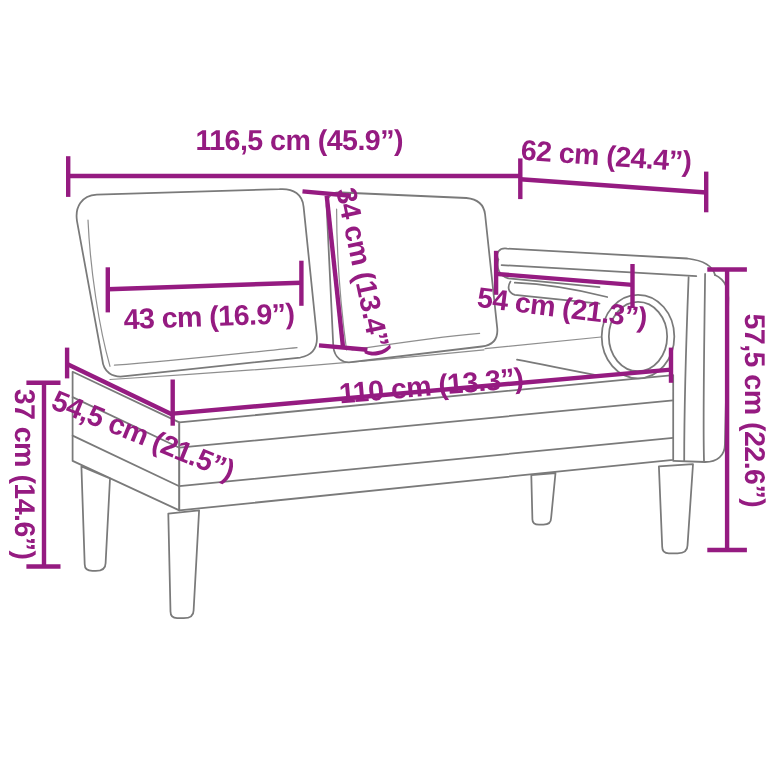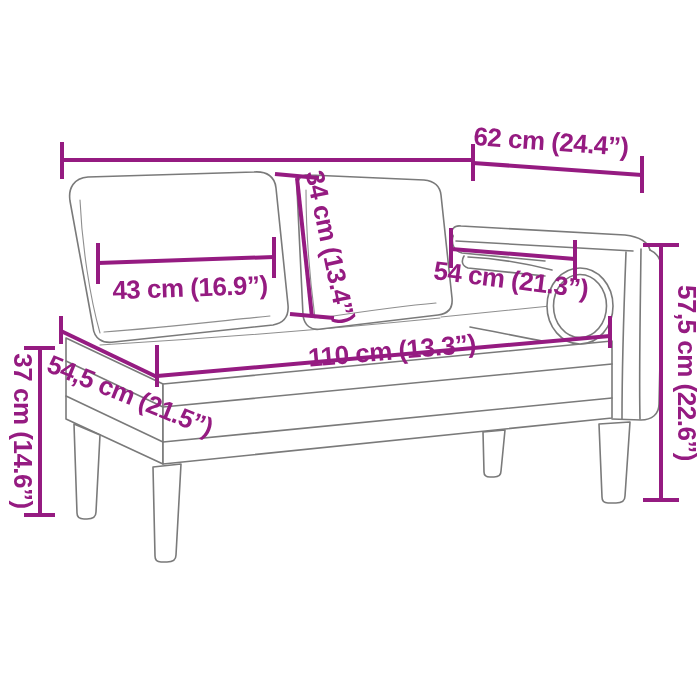--- a/index.html
+++ b/index.html
@@ -125,20 +125,21 @@
       </g>
 
       <g>
         <path class="dim" d="M 40,348 L 40,515"></path>
         <path class="dim" d="M 24,348 L 55,348"></path>
         <path class="dim" d="M 24,515 L 55,515"></path>
       </g>
     </g>
   </svg>
 
+  <div class="dim-label" style="left:272px;top:128px;transform:translate(-50%,-50%);">116,5 cm (45.9”)</div>
 
   <div class="dim-label" style="left:551px;top:142px;transform:translate(-50%,-50%) rotate(4deg);">62 cm (24.4”)</div>
 
   <div class="dim-label" style="left:190px;top:288px;transform:translate(-50%,-50%) rotate(-2deg);">43 cm (16.9”)</div>
 
   <div class="dim-label" style="left:330px;top:247px;transform:translate(-50%,-50%) rotate(78deg);">34 cm (13.4”)</div>
 
   <div class="dim-label" style="left:511px;top:280px;transform:translate(-50%,-50%) rotate(7deg);">54 cm (21.3”)</div>
 
   <div class="dim-label" style="left:686px;top:373px;transform:translate(-50%,-50%) rotate(90deg);">57,5 cm (22.6”)</div>

